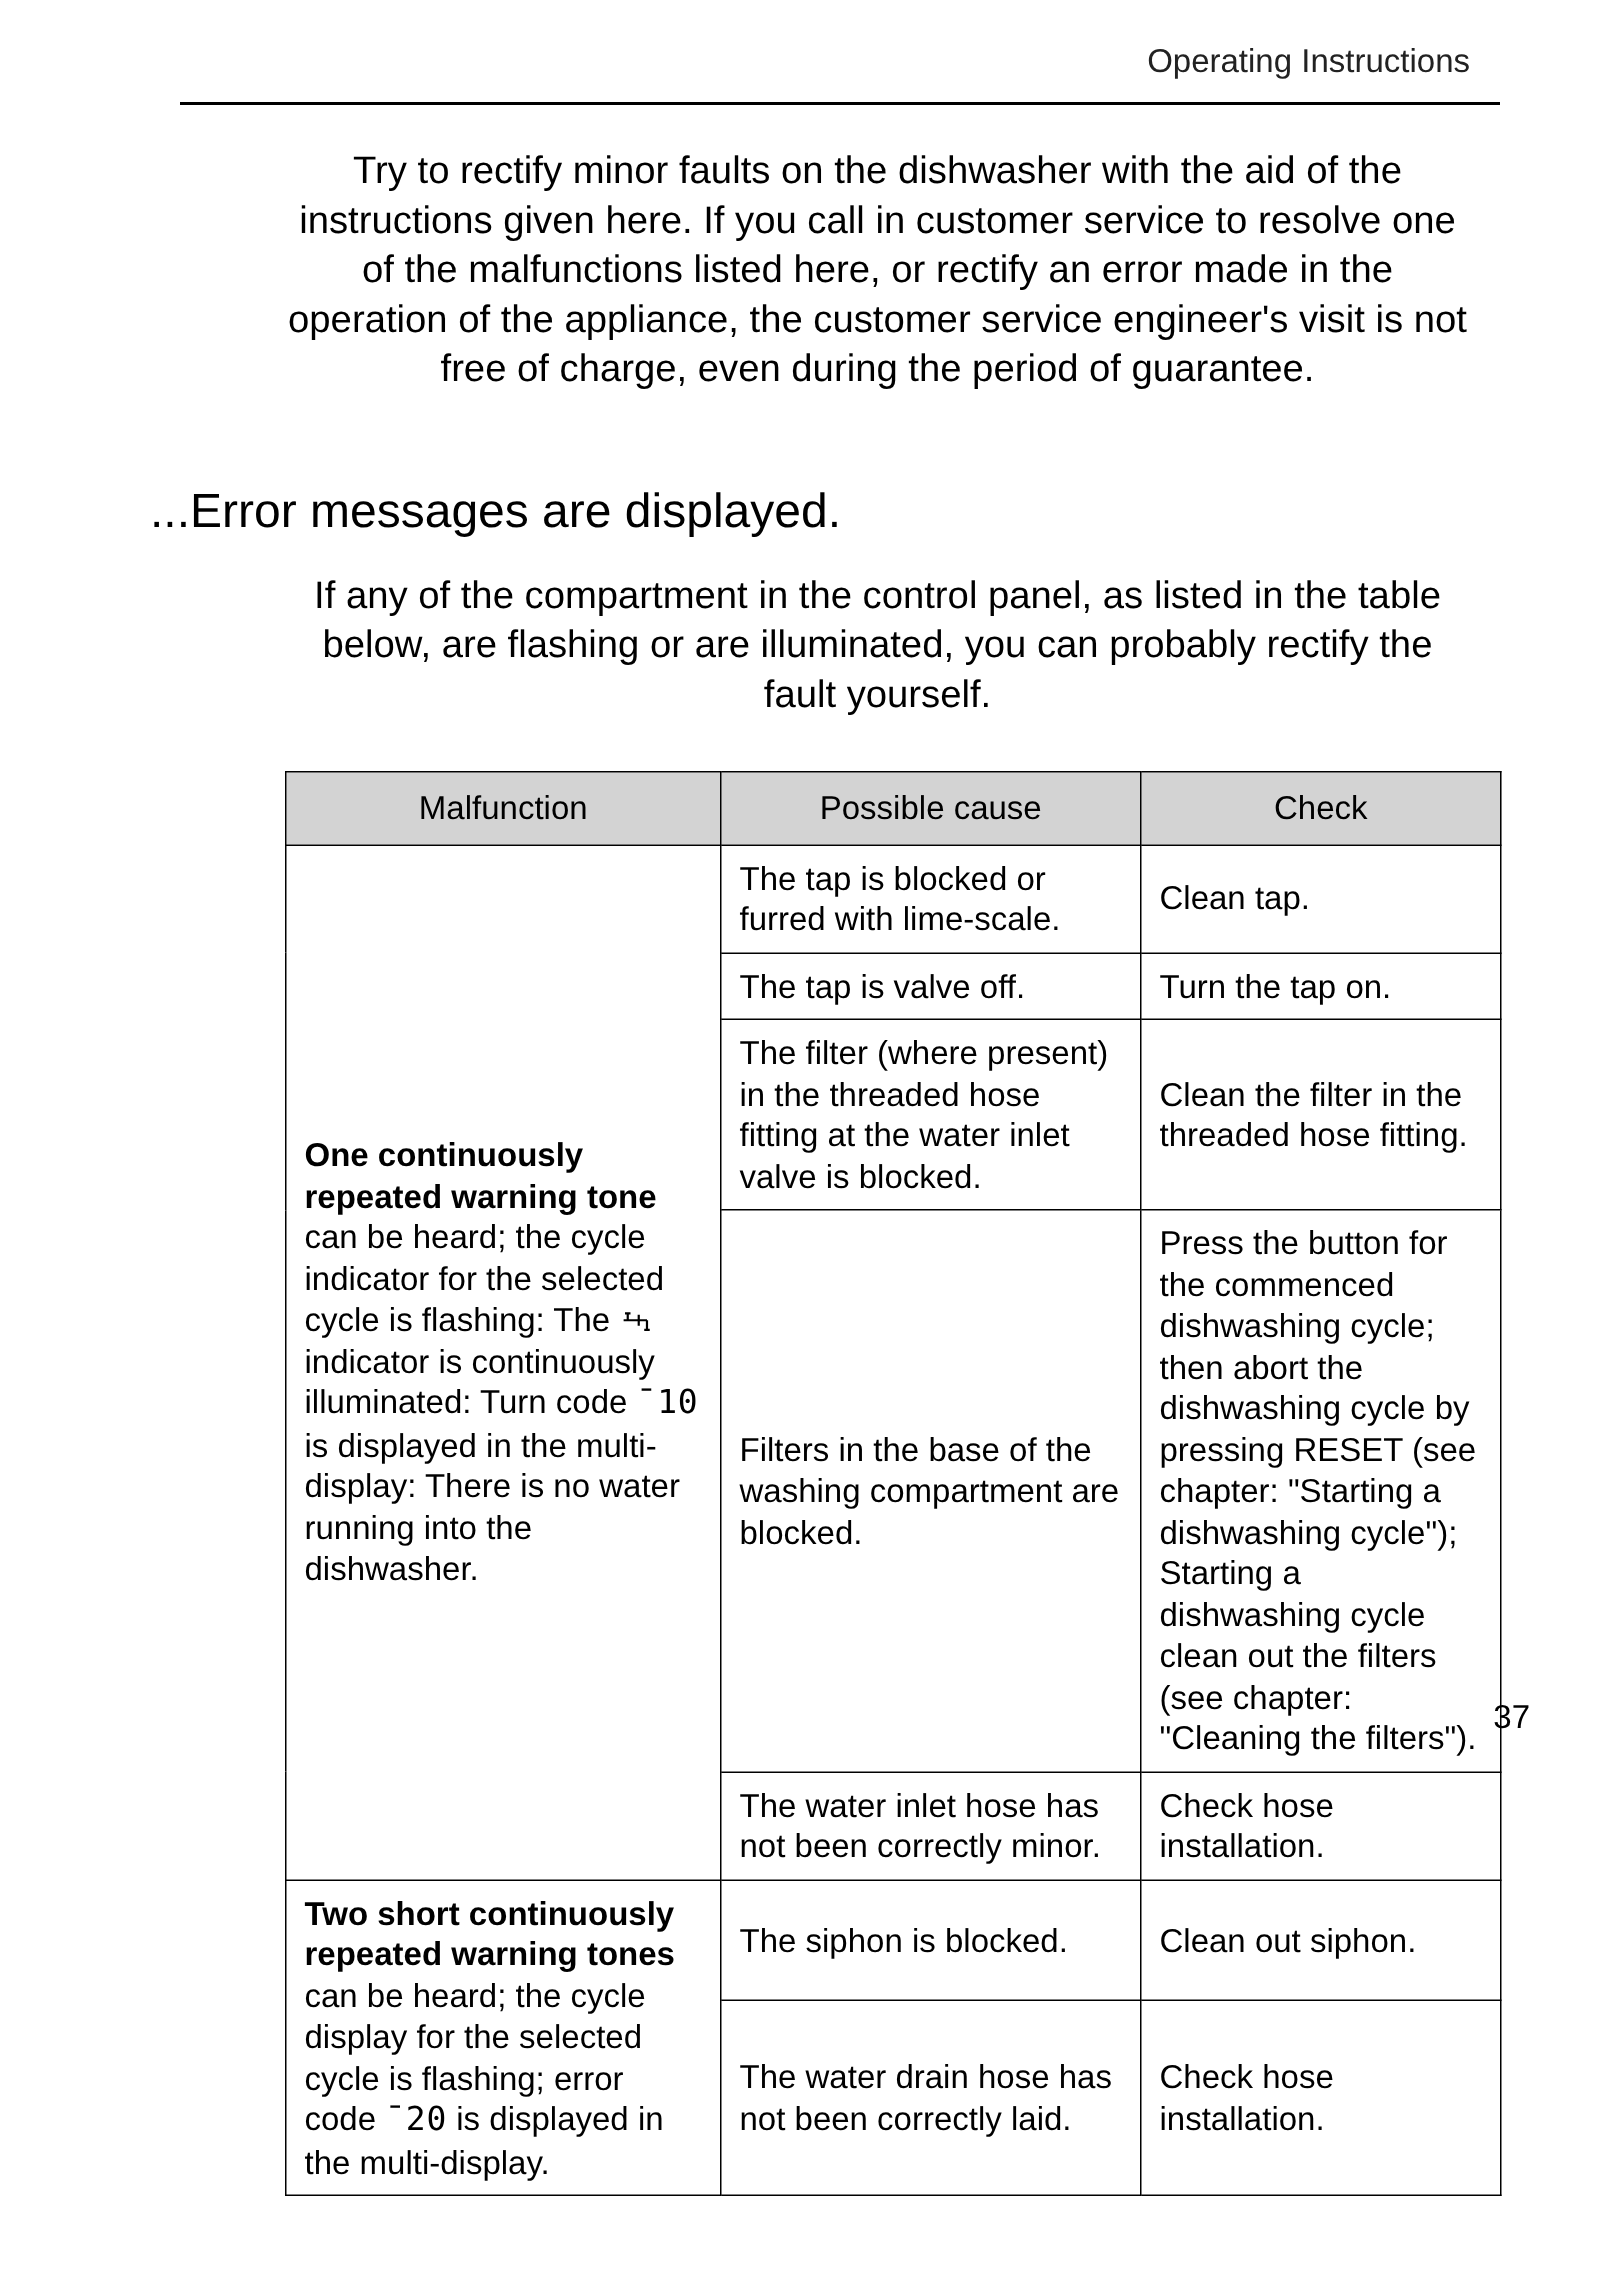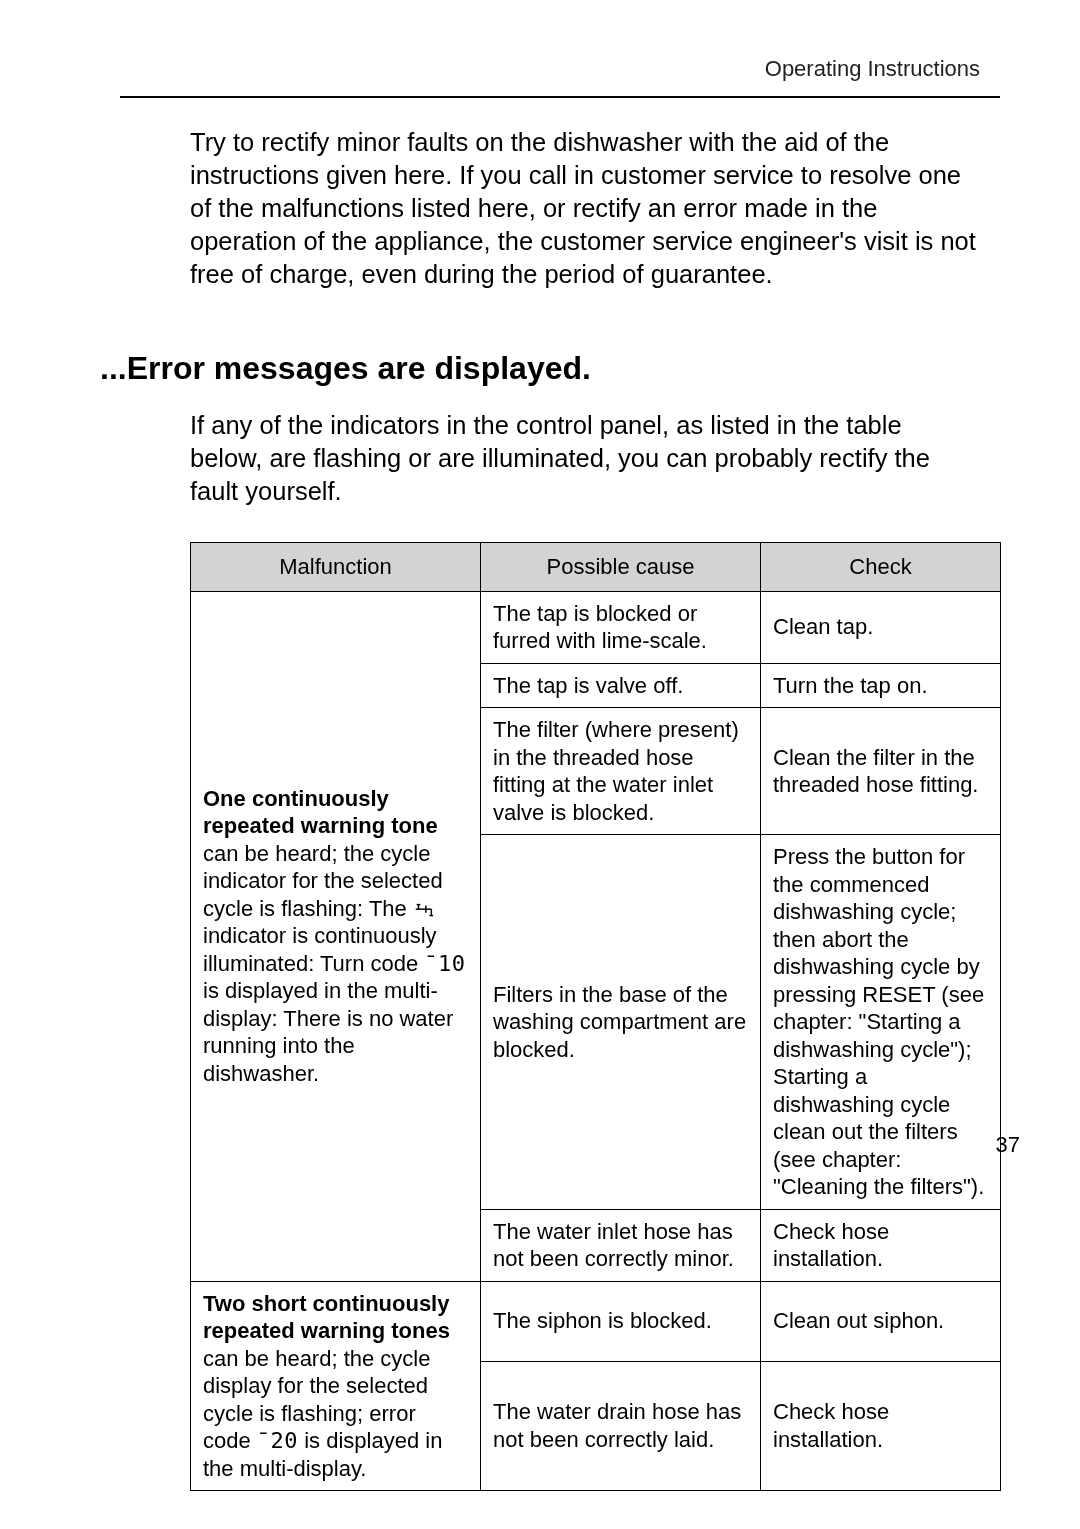--- a/index.html
+++ b/index.html
@@ -6,21 +6,21 @@
   html, body { width: 1080px; height: 1529px; }
   body {
     font-family: "Helvetica Neue", Helvetica, Arial, sans-serif;
     background: #fff;
     color: #000;
     position: relative;
   }
   .page {
     width: 1080px;
     height: 1198px;
-    padding: 56px 80px 40px 120px;
+    padding: 28px 80px 40px 120px;
     position: relative;
   }
   .header-label {
     text-align: right;
     font-size: 22px;
     color: #222;
     margin-bottom: 14px;
     padding-right: 20px;
   }
   .hr-top {
@@ -34,25 +34,26 @@
     margin-bottom: 30px;
     letter-spacing: 0.2px;
     margin-left: -20px;
   }
   .intro, .sub-intro {
     font-size: 25.5px;
     line-height: 1.29;
     margin-left: 70px;
     margin-right: 20px;
     color: #000;
+    text-align: center;
   }
   .intro { margin-bottom: 60px; }
   .h2 {
     font-size: 32px;
-    font-weight: 700;
+    font-weight: 400;
     margin-bottom: 22px;
     margin-left: -20px;
   }
   .sub-intro { margin-bottom: 34px; }
   table {
     border-collapse: collapse;
     width: 810px;
     margin-left: 70px;
     table-layout: fixed;
   }
@@ -96,21 +97,21 @@
 <div class="page">
 
   <div class="header-label">Operating Instructions</div>
   <hr class="hr-top">
 
 
   <p class="intro">Try to rectify minor faults on the dishwasher with the aid of the instructions given here. If you call in customer service to resolve one of the malfunctions listed here, or rectify an error made in the operation of the appliance, the customer service engineer's visit is not free of charge, even during the period of guarantee.</p>
 
   <h2 class="h2">...Error messages are displayed.</h2>
 
-  <p class="sub-intro">If any of the indicators in the control panel, as listed in the table below, are flashing or are illuminated, you can probably rectify the fault yourself.</p>
+  <p class="sub-intro">If any of the compartment in the control panel, as listed in the table below, are flashing or are illuminated, you can probably rectify the fault yourself.</p>
 
   <table>
     <colgroup>
         <col class="c1">
         <col class="c2">
         <col class="c3">
       </colgroup>
     <thead>
       <tr>
         <th>Malfunction</th>

